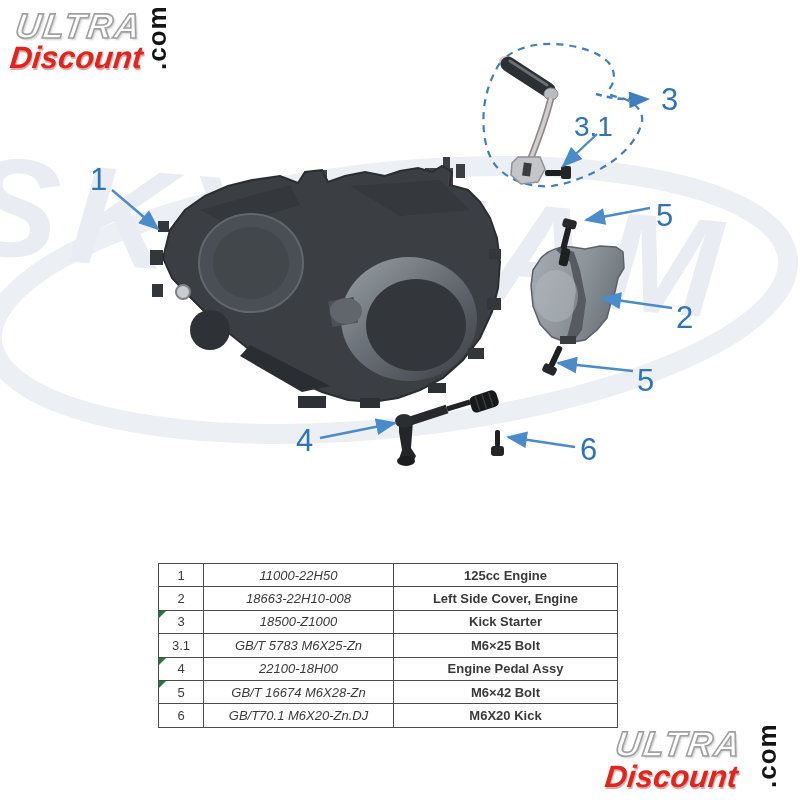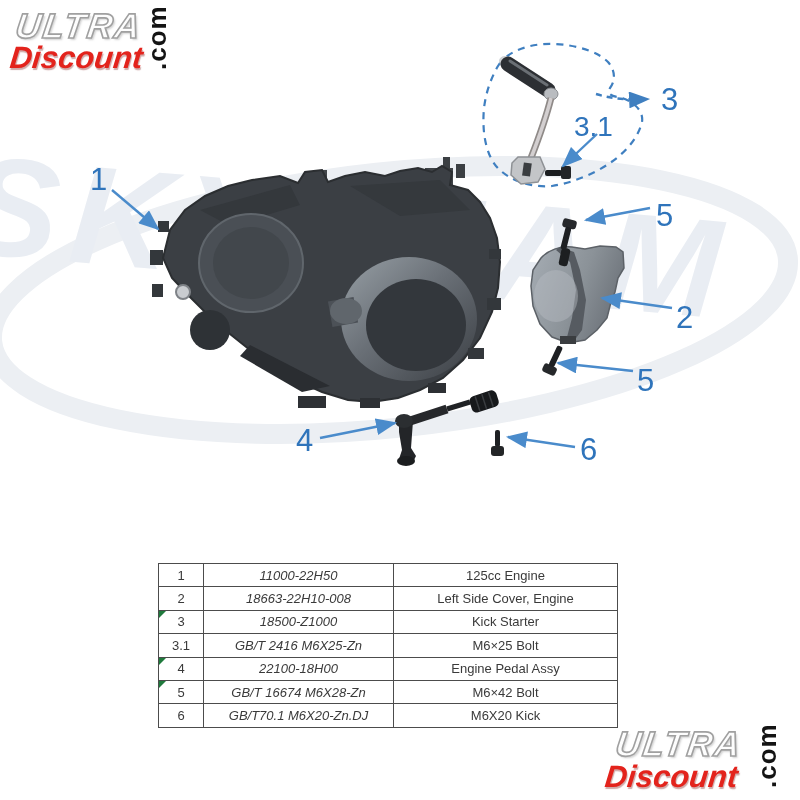--- a/index.html
+++ b/index.html
@@ -21,21 +21,21 @@
   .logo-tl .com{left:136px;top:68px;}
   .logo-br{left:602px;top:716px;width:196px;height:82px;}
   .logo-br .ultra{left:14px;top:8px;}
   .logo-br .discount{left:3px;top:43px;}
   .logo-br .com{left:150px;top:72px;}
   
   table.parts{position:absolute;left:158px;top:563px;border-collapse:collapse;
       table-layout:fixed;font-size:13px;color:#3a3a3a;}
   table.parts td{border:1px solid #4c4c4c;height:22.4px;padding:0 2px;
       text-align:center;vertical-align:middle;position:relative;overflow:hidden;}
-  td.c-num{width:40px;} td.c-part{width:185px;font-style:italic;} td.c-desc{width:219px;}
+  td.c-num{width:40px;} td.c-part{width:185px;font-style:italic;} td.c-desc{width:219px;font-weight:bold;}
   td.marker::before{content:"";position:absolute;left:0;top:0;width:0;height:0;
       border-top:7px solid #1f7a3c;border-right:7px solid transparent;}
 </style>
 </head>
 <body>
 
 <div class="page">
 
   <svg width="800" height="800" viewBox="0 0 800 800">
     <defs>
@@ -195,21 +195,21 @@
         <td class="c-part">18663-22H10-008</td>
         <td class="c-desc">Left Side Cover, Engine</td>
       </tr>
       <tr>
         <td class="c-num marker">3</td>
         <td class="c-part">18500-Z1000</td>
         <td class="c-desc">Kick Starter</td>
       </tr>
       <tr>
         <td class="c-num">3.1</td>
-        <td class="c-part">GB/T 2416 M6X25-Zn</td>
+        <td class="c-part">GB/T 5783 M6X25-Zn</td>
         <td class="c-desc">M6×25 Bolt</td>
       </tr>
       <tr>
         <td class="c-num marker">4</td>
         <td class="c-part">22100-18H00</td>
         <td class="c-desc">Engine Pedal Assy</td>
       </tr>
       <tr>
         <td class="c-num marker">5</td>
         <td class="c-part">GB/T 16674 M6X28-Zn</td>

